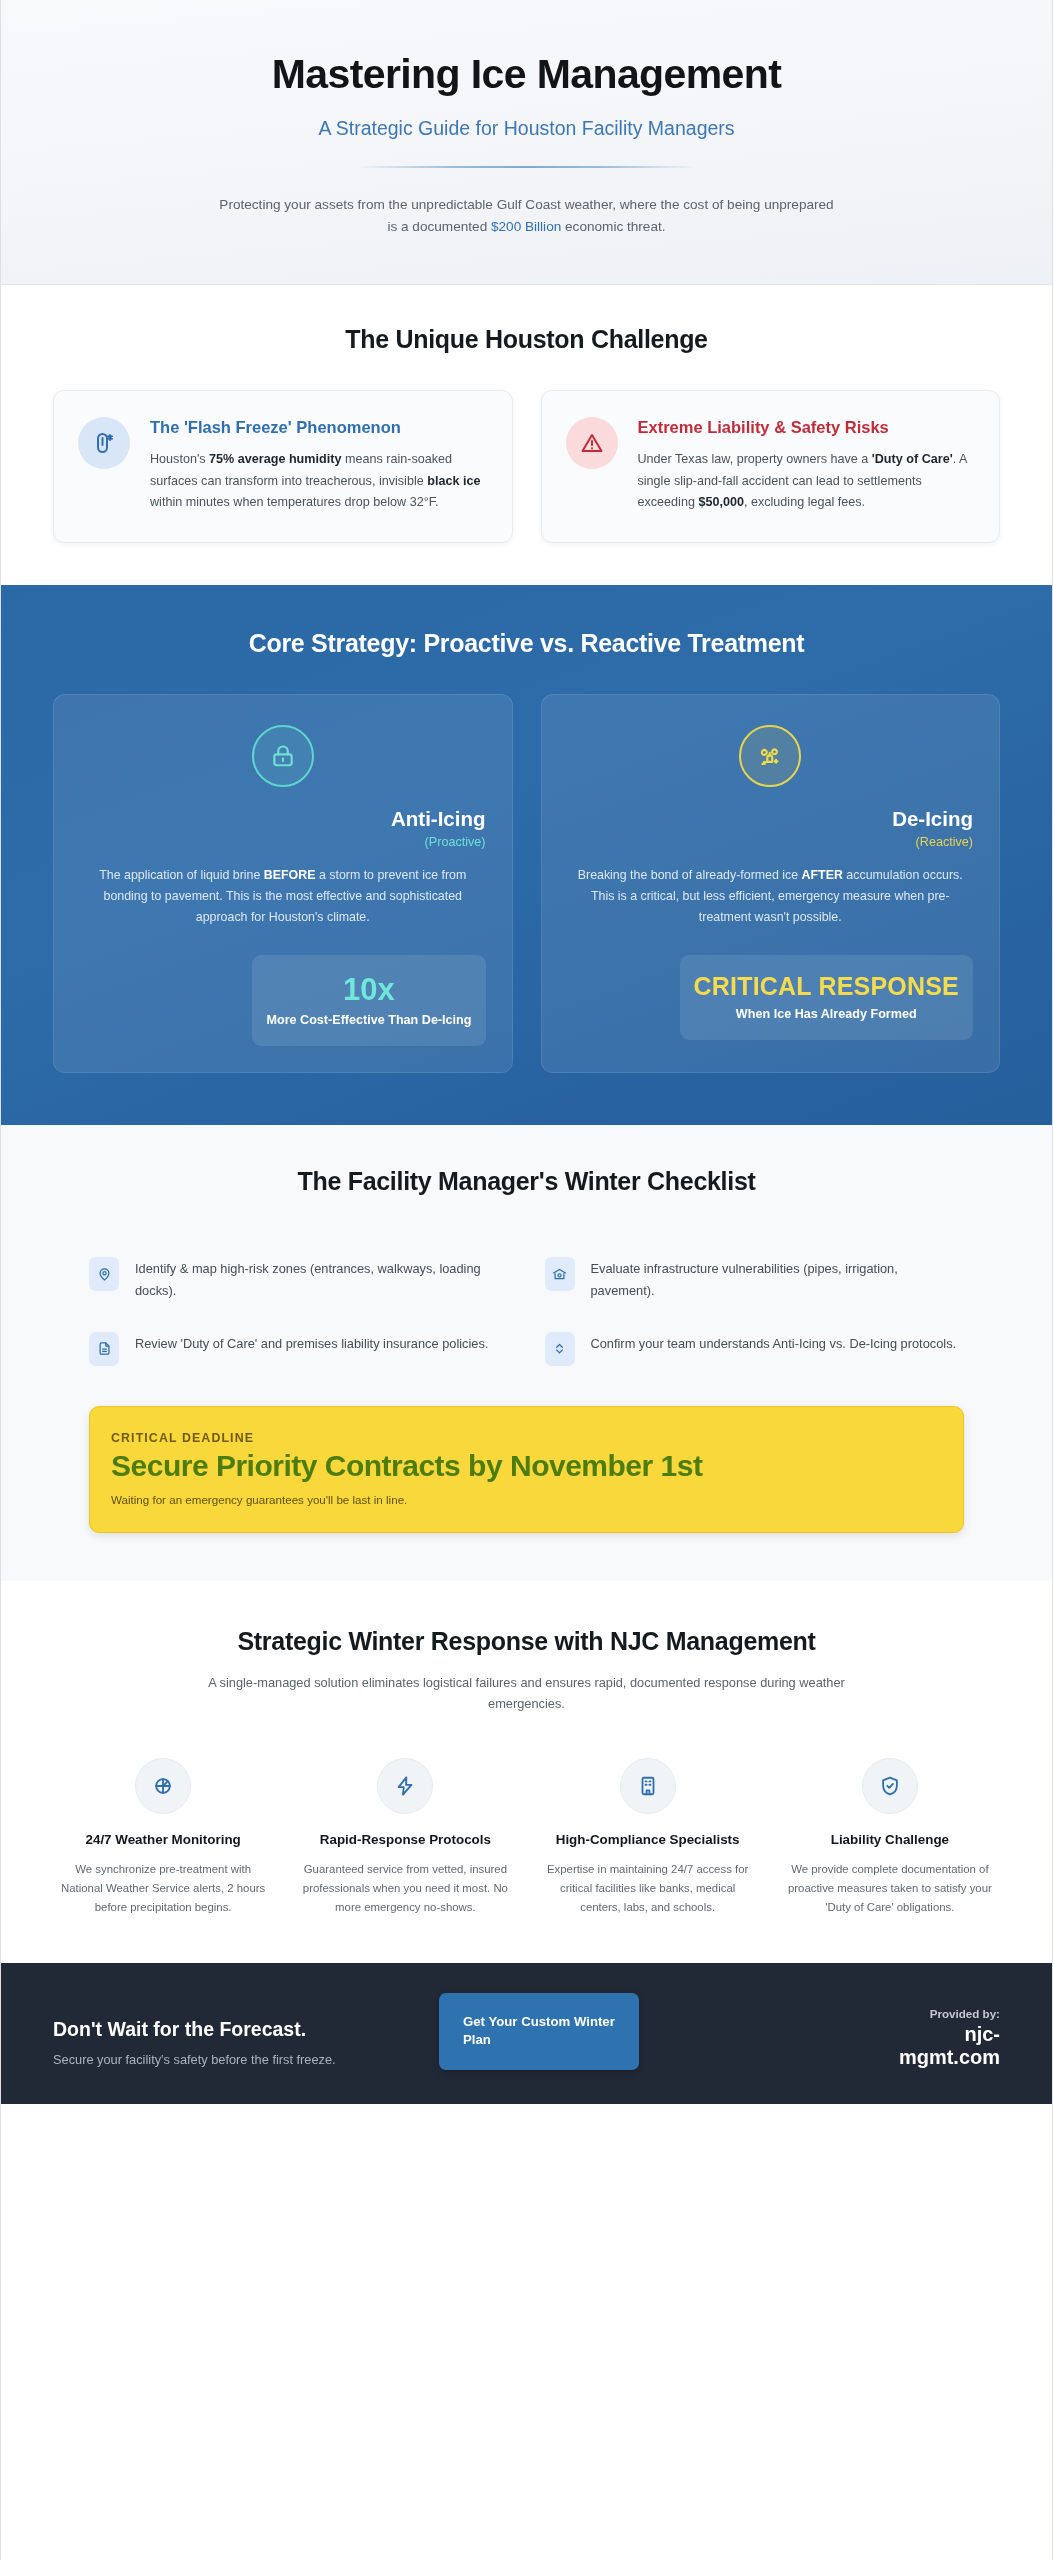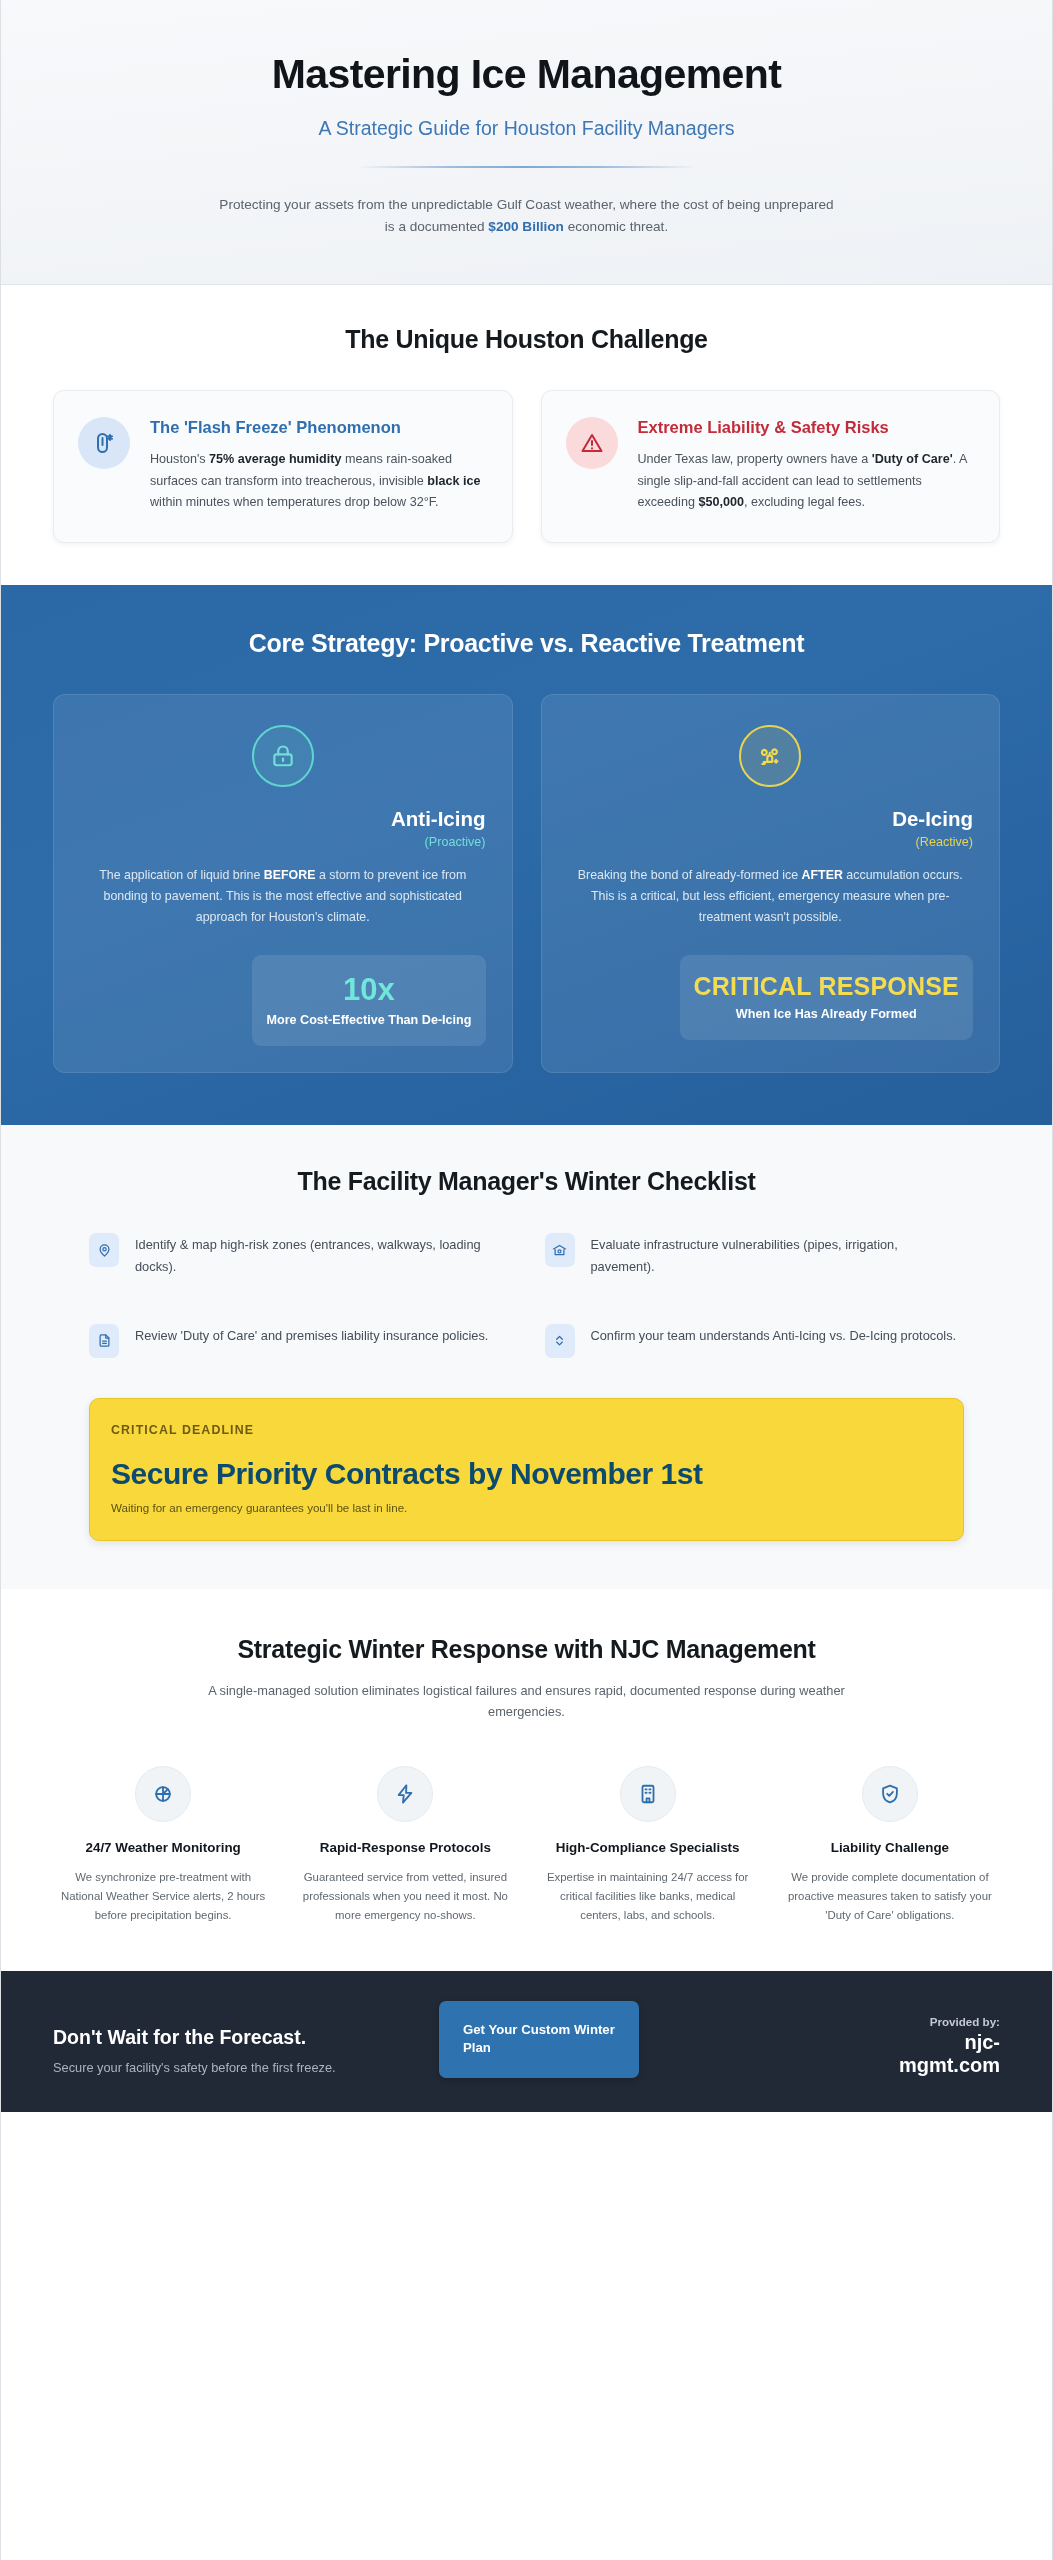--- a/index.html
+++ b/index.html
@@ -45,21 +45,21 @@
     background: linear-gradient(90deg, rgba(160,190,220,0) 0%, #9dbcdb 28%, #7ea9d0 50%, #9dbcdb 72%, rgba(160,190,220,0) 100%);
     border-radius: 2px;
   }
   .hero-lede {
     margin: 26px auto 0;
     max-width: 620px;
     font-size: 13.6px;
     line-height: 1.62;
     color: #5b636d;
   }
-  .hero-lede b { color: #2f6fb0; font-weight: 700; text-align: center; }
+  .hero-lede b { color: #2f6fb0; font-weight: 400; text-align: center; }
 
   
   .section { padding: 40px 52px 46px; }
   .section-title {
     text-align: center;
     font-size: 25px;
     font-weight: 700;
     color: #151a1f;
     letter-spacing: -0.3px;
   }
@@ -159,22 +159,22 @@
     font-size: 12.6px;
     font-weight: 700;
     color: #ffffff;
   }
 
   
   .checklist { background: #f7f9fb; padding: 42px 52px 48px; }
   .check-grid {
     display: grid;
     grid-template-columns: 1fr 1fr;
-    gap: 46px 36px;
-    margin-top: 36px;
+    gap: 30px 36px;
+    margin-top: 60px;
     padding: 0 36px;
   }
   .check-item { display: flex; gap: 16px; align-items: flex-start; }
   .check-ico {
     width: 30px; height: 34px;
     min-width: 30px;
     border-radius: 7px;
     background: #dfeafb;
     color: #2f6fb0;
     display: flex; align-items: center; justify-content: center;
@@ -197,24 +197,24 @@
     padding: 24px 21px 26px;
     box-shadow: 0 3px 8px rgba(40,40,20,.11);
   }
   .dl-kicker {
     font-size: 12.4px;
     font-weight: 700;
     letter-spacing: 1.1px;
     color: #6e5b10;
   }
   .dl-main {
-    margin-top: 20px;
+    margin-top: 4px;
     font-size: 30px;
     font-weight: 700;
-    color: #0c4a6e;
+    color: #4d7c0f;
     letter-spacing: -0.5px;
   }
   .dl-sub {
     margin-top: 10px;
     font-size: 11.6px;
     color: #5e5214;
   }
 
   
   .njc { background: #ffffff; padding: 46px 52px 46px; }

